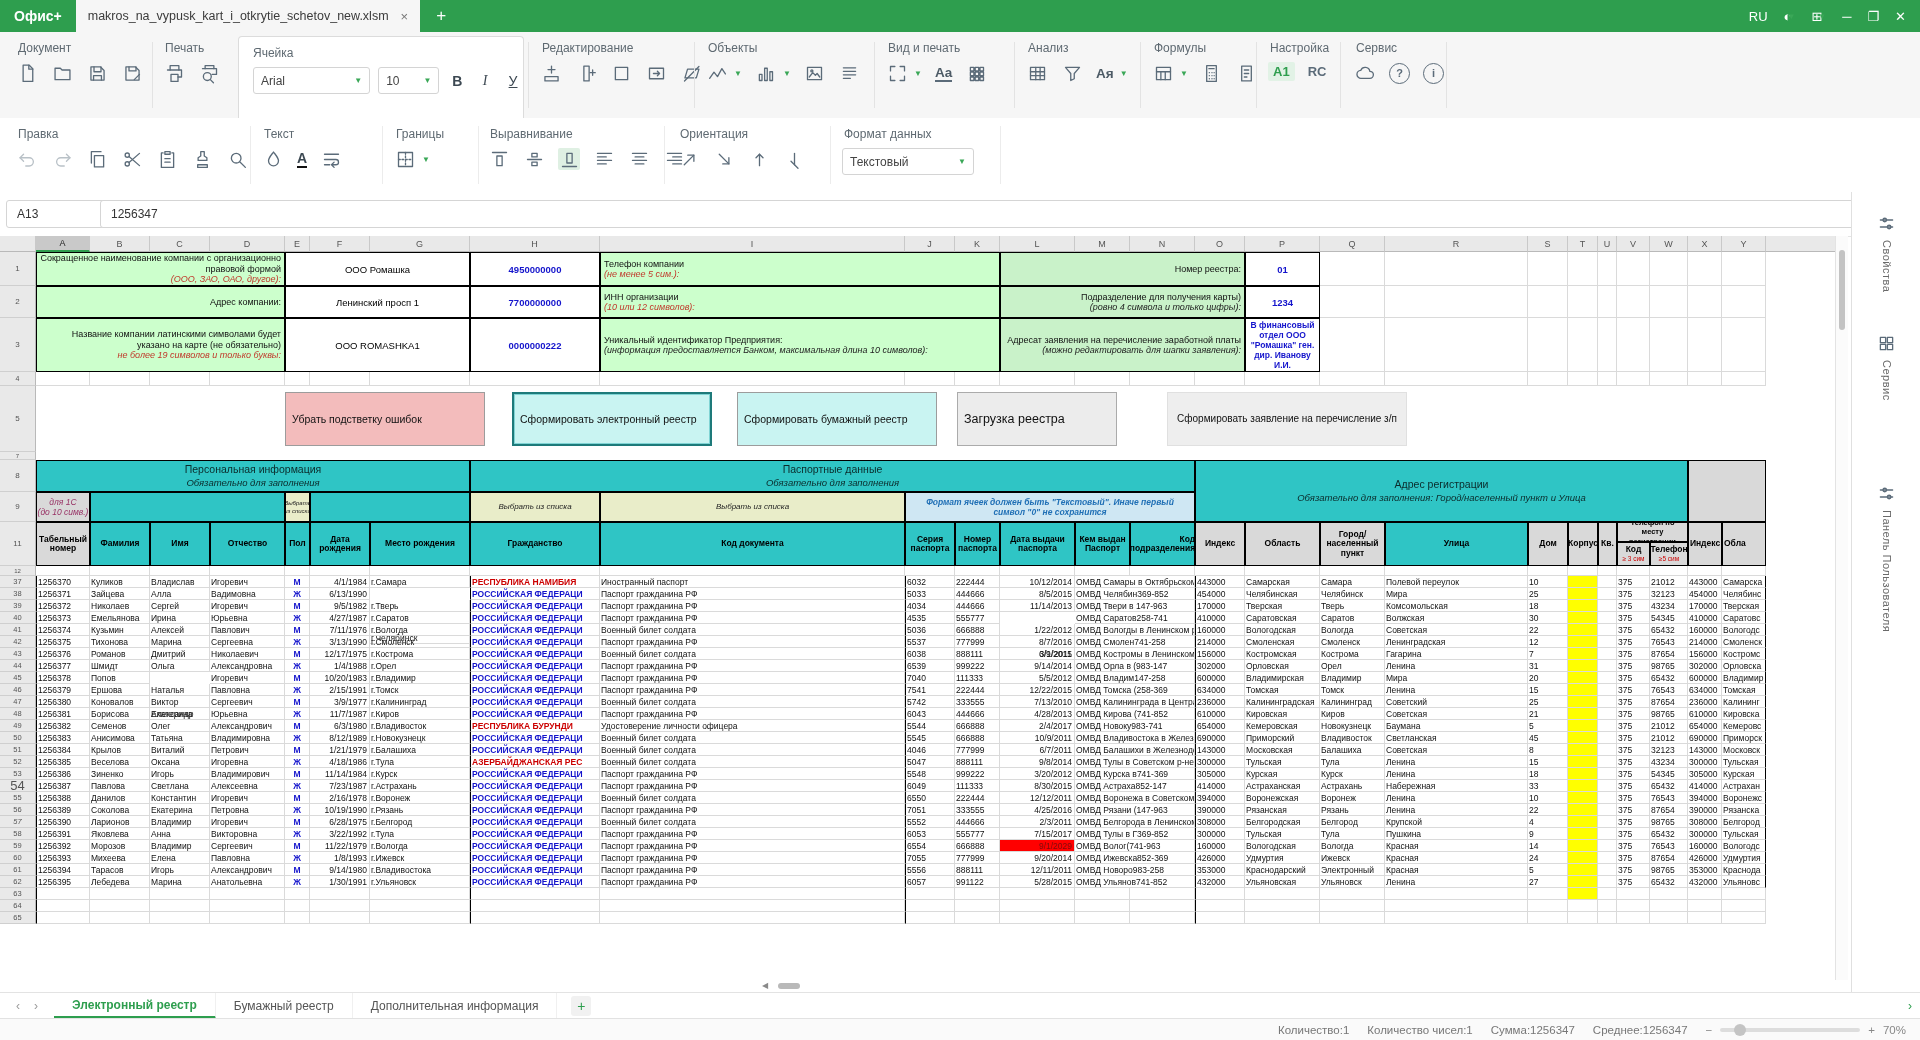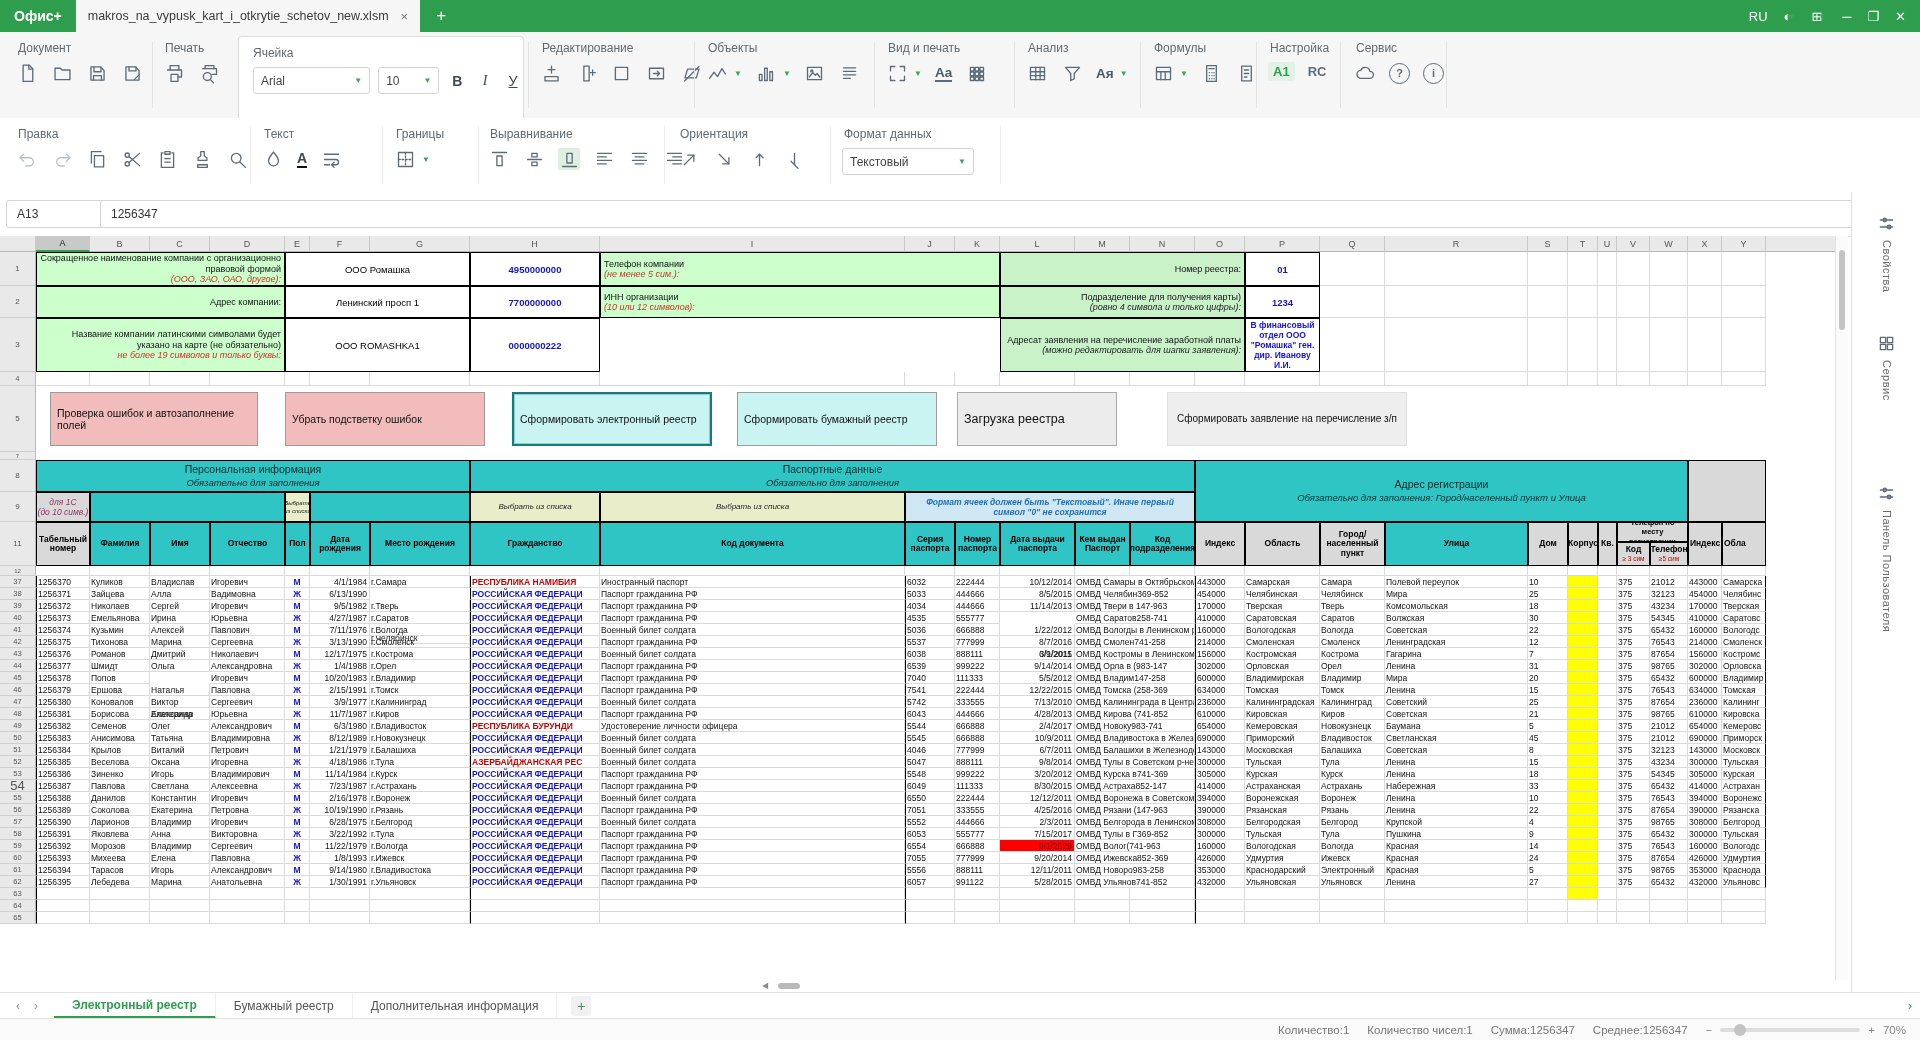--- a/index.html
+++ b/index.html
@@ -626,20 +626,24 @@
       <div class="acell gc" style="left: 1617px; top: 82px; width: 33px; height: 54px;"></div>
       <div class="acell gc" style="left: 1650px; top: 82px; width: 38px; height: 54px;"></div>
       <div class="acell gc" style="left: 1688px; top: 82px; width: 34px; height: 54px;"></div>
       <div class="acell gc" style="left: 1722px; top: 82px; width: 44px; height: 54px;"></div>
       <div class="acell blk greenc labelc lright" style="left: 36px; top: 82px; width: 249px; height: 54px;">
         <span>Название компании латинскими символами будет указано на карте (не обязательно)</span>
         <span class="note-red">не более 19 символов и только буквы:</span>
       </div>
       <div class="acell blk valc" style="left: 285px; top: 82px; width: 185px; height: 54px;">OOO ROMASHKA1</div>
       <div class="acell blk valc bluev" style="left: 470px; top: 82px; width: 130px; height: 54px;">0000000222</div>
+      <div class="acell blk greenc labelc lleft" style="left: 600px; top: 82px; width: 400px; height: 54px;">
+        <span>Уникальный идентификатор Предприятия:</span>
+        <span class="note-blk">(информация предоставляется Банком, максимальная длина 10 символов):</span>
+      </div>
       <div class="acell blk greenc2 labelc lright" style="left: 1000px; top: 82px; width: 245px; height: 54px;">
         <span>Адресат заявления на перечисление заработной платы</span>
         <span class="note-blk">(можно редактировать для шапки заявления):</span>
       </div>
       <div class="acell blk valc bluev" style="left: 1245px; top: 82px; width: 75px; height: 54px; font-size: 8.5px; white-space: normal; text-align: center; line-height: 10px;">В финансовый отдел ООО "Ромашка" ген. дир. Иванову И.И.</div>
       <div class="acell gc" style="left: 36px; top: 136px; width: 54px; height: 14px;"></div>
       <div class="acell gc" style="left: 90px; top: 136px; width: 60px; height: 14px;"></div>
       <div class="acell gc" style="left: 150px; top: 136px; width: 60px; height: 14px;"></div>
       <div class="acell gc" style="left: 210px; top: 136px; width: 75px; height: 14px;"></div>
       <div class="acell gc" style="left: 285px; top: 136px; width: 25px; height: 14px;"></div>
@@ -656,23 +660,20 @@
       <div class="acell gc" style="left: 1245px; top: 136px; width: 75px; height: 14px;"></div>
       <div class="acell gc" style="left: 1320px; top: 136px; width: 65px; height: 14px;"></div>
       <div class="acell gc" style="left: 1385px; top: 136px; width: 143px; height: 14px;"></div>
       <div class="acell gc" style="left: 1528px; top: 136px; width: 40px; height: 14px;"></div>
       <div class="acell gc" style="left: 1568px; top: 136px; width: 30px; height: 14px;"></div>
       <div class="acell gc" style="left: 1598px; top: 136px; width: 19px; height: 14px;"></div>
       <div class="acell gc" style="left: 1617px; top: 136px; width: 33px; height: 14px;"></div>
       <div class="acell gc" style="left: 1650px; top: 136px; width: 38px; height: 14px;"></div>
       <div class="acell gc" style="left: 1688px; top: 136px; width: 34px; height: 14px;"></div>
       <div class="acell gc" style="left: 1722px; top: 136px; width: 44px; height: 14px;"></div>
-      <div class="xbtn btn-pink" style="left: 50px; top: 156px; width: 208px; height: 54px;">
-        <span style="white-space: normal;">Проверка ошибок и автозаполнение полей</span>
-      </div>
       <div class="xbtn btn-pink" style="left: 285px; top: 156px; width: 200px; height: 54px;">
         <span style="white-space: normal;">Убрать подстветку ошибок</span>
       </div>
       <div class="xbtn btn-cyan sel" style="left: 512px; top: 156px; width: 200px; height: 54px;">
         <span style="white-space: normal;">Сформировать электронный реестр</span>
       </div>
       <div class="xbtn btn-cyan" style="left: 737px; top: 156px; width: 200px; height: 54px;">
         <span style="white-space: normal;">Сформировать бумажный реестр</span>
       </div>
       <div class="xbtn btn-gray" style="left: 957px; top: 156px; width: 160px; height: 54px; font-size: 12.5px;">
@@ -710,21 +711,21 @@
       <div class="acell blk h11 teal" style="left: 210px; top: 286px; width: 75px; height: 44px; white-space: normal;">Отчество</div>
       <div class="acell blk h11 teal" style="left: 285px; top: 286px; width: 25px; height: 44px; white-space: normal;">Пол</div>
       <div class="acell blk h11 teal" style="left: 310px; top: 286px; width: 60px; height: 44px; white-space: normal;">Дата рождения</div>
       <div class="acell blk h11 teal" style="left: 370px; top: 286px; width: 100px; height: 44px; white-space: normal;">Место рождения</div>
       <div class="acell blk h11 teal" style="left: 470px; top: 286px; width: 130px; height: 44px; white-space: normal;">Гражданство</div>
       <div class="acell blk h11 teal" style="left: 600px; top: 286px; width: 305px; height: 44px; white-space: normal;">Код документа</div>
       <div class="acell blk h11 teal" style="left: 905px; top: 286px; width: 50px; height: 44px; white-space: normal;">Серия паспорта</div>
       <div class="acell blk h11 teal" style="left: 955px; top: 286px; width: 45px; height: 44px; white-space: normal;">Номер паспорта</div>
       <div class="acell blk h11 teal" style="left: 1000px; top: 286px; width: 75px; height: 44px; white-space: normal;">Дата выдачи паспорта</div>
       <div class="acell blk h11 teal" style="left: 1075px; top: 286px; width: 55px; height: 44px; white-space: normal;">Кем выдан Паспорт</div>
-      <div class="acell blk h11 teal" style="left: 1130px; top: 286px; width: 65px; height: 44px; white-space: normal;">Код подразделения</div>
+      <div class="acell blk h11 teal" style="left: 1130px; top: 286px; width: 65px; height: 44px; white-space: normal; text-align: right;">Код подразделения</div>
       <div class="acell blk h11 grayh" style="left: 1195px; top: 286px; width: 50px; height: 44px; white-space: normal;">Индекс</div>
       <div class="acell blk h11 grayh" style="left: 1245px; top: 286px; width: 75px; height: 44px; white-space: normal;">Область</div>
       <div class="acell blk h11 grayh" style="left: 1320px; top: 286px; width: 65px; height: 44px; white-space: normal;">Город/населенный пункт</div>
       <div class="acell blk h11 teal" style="left: 1385px; top: 286px; width: 143px; height: 44px; white-space: normal;">Улица</div>
       <div class="acell blk h11 grayh" style="left: 1528px; top: 286px; width: 40px; height: 44px; white-space: normal;">Дом</div>
       <div class="acell blk h11 grayh" style="left: 1568px; top: 286px; width: 30px; height: 44px; white-space: normal;">Корпус</div>
       <div class="acell blk h11 grayh" style="left: 1598px; top: 286px; width: 19px; height: 44px; white-space: normal;">Кв.</div>
       <div class="acell blk h11 grayh" style="left: 1617px; top: 286px; width: 71px; height: 20px; white-space: normal; font-size: 7.5px;">Телефон по месту регистрации</div>
       <div class="acell blk h11 grayh" style="left: 1617px; top: 306px; width: 33px; height: 24px; flex-direction: column;">
         <span>Код</span>

